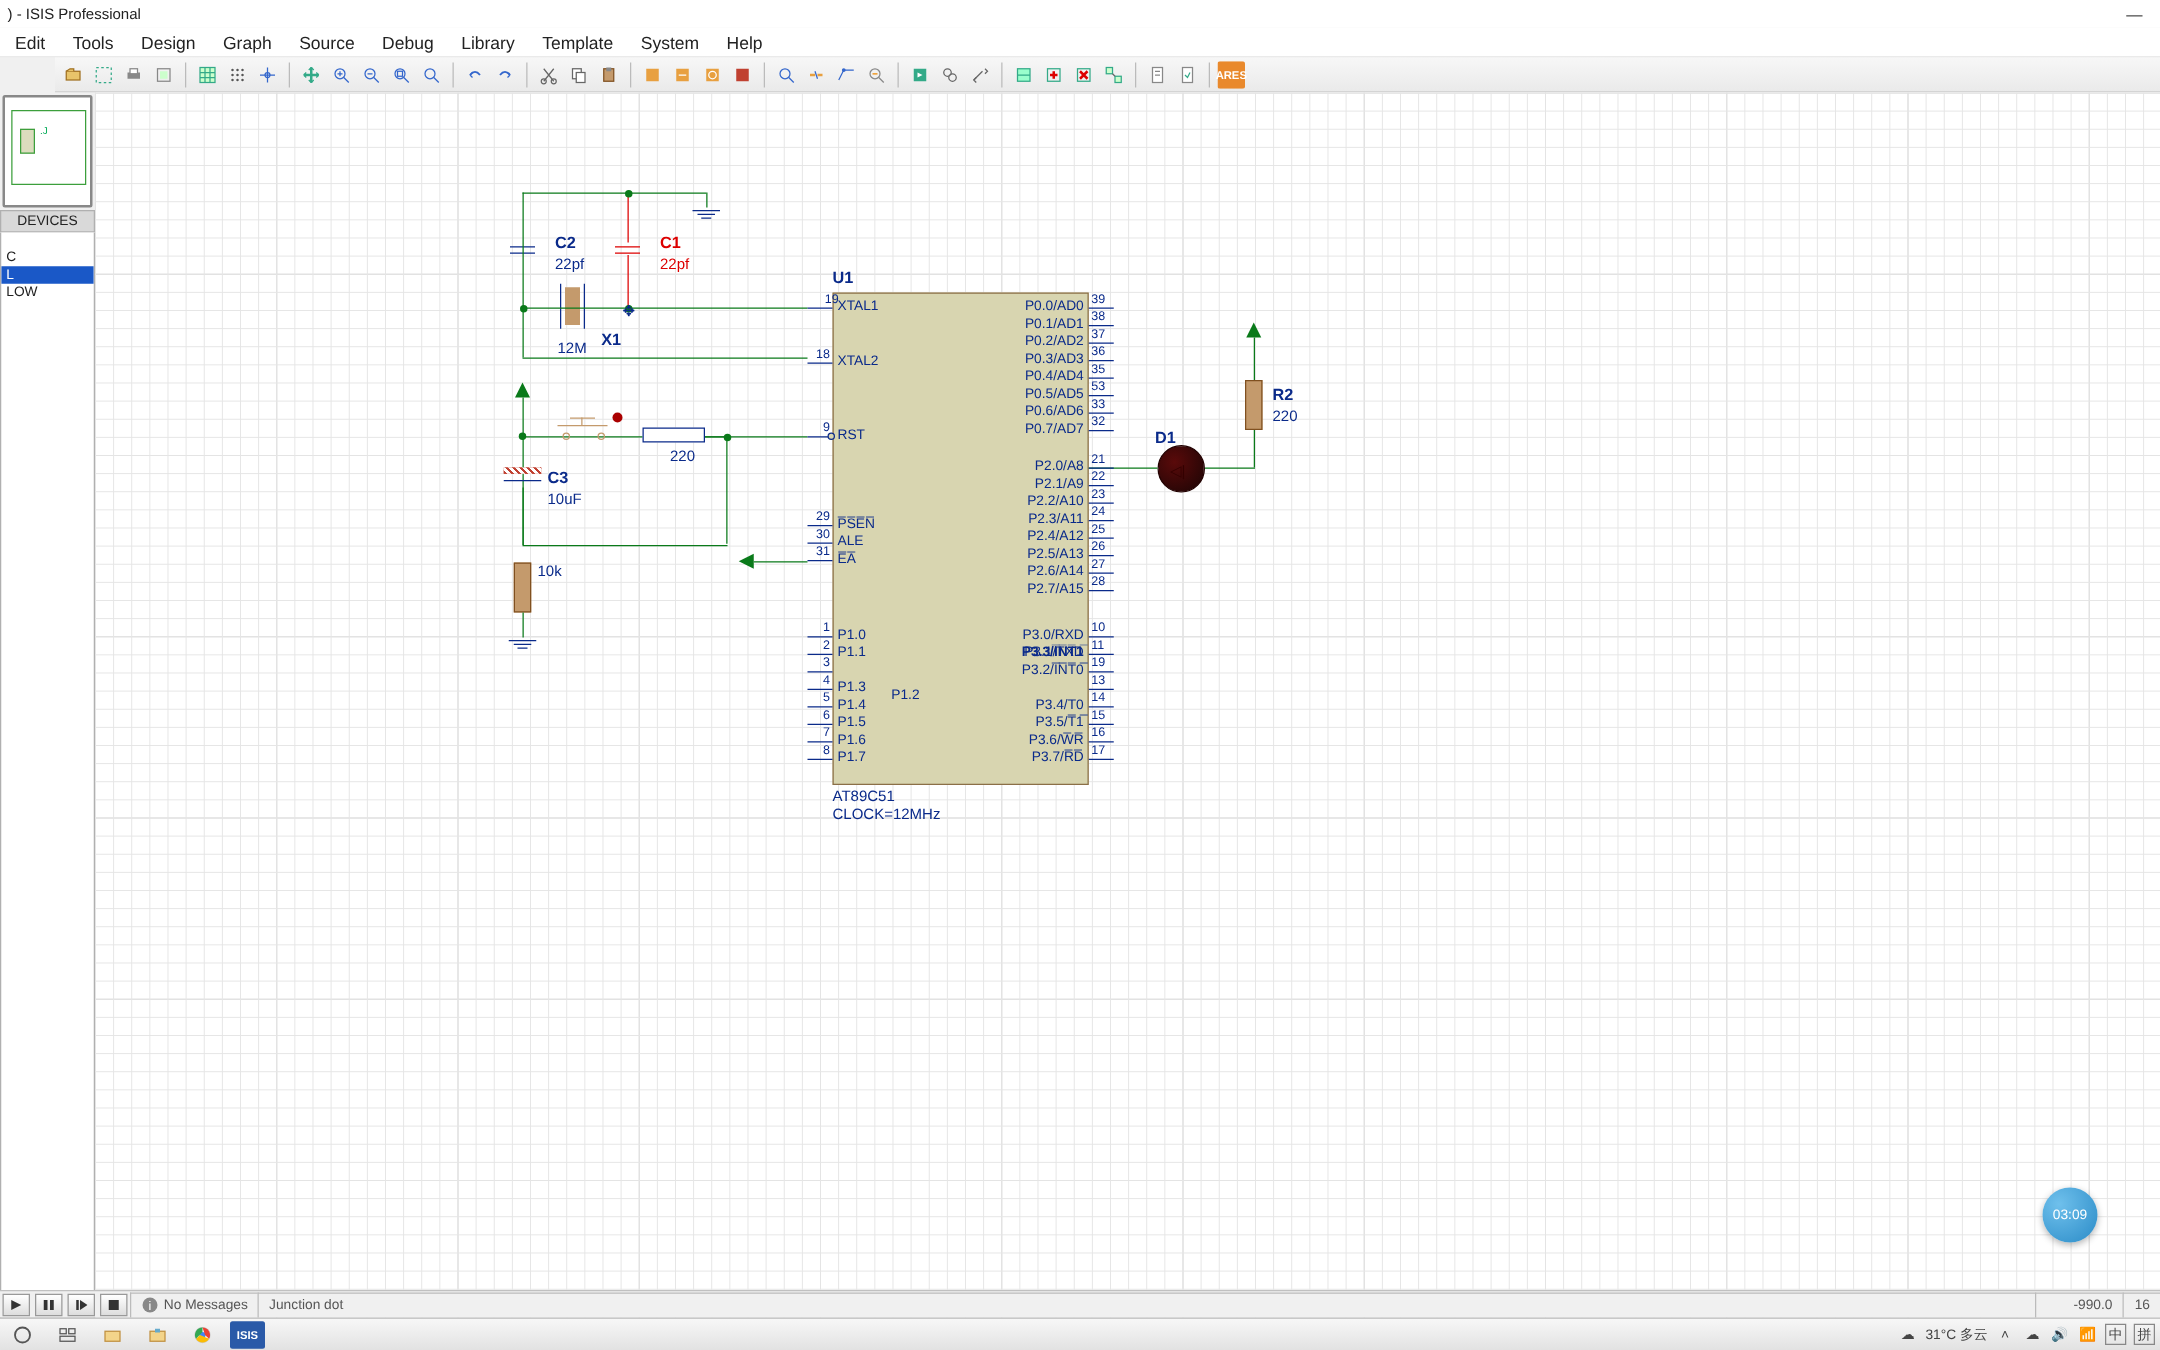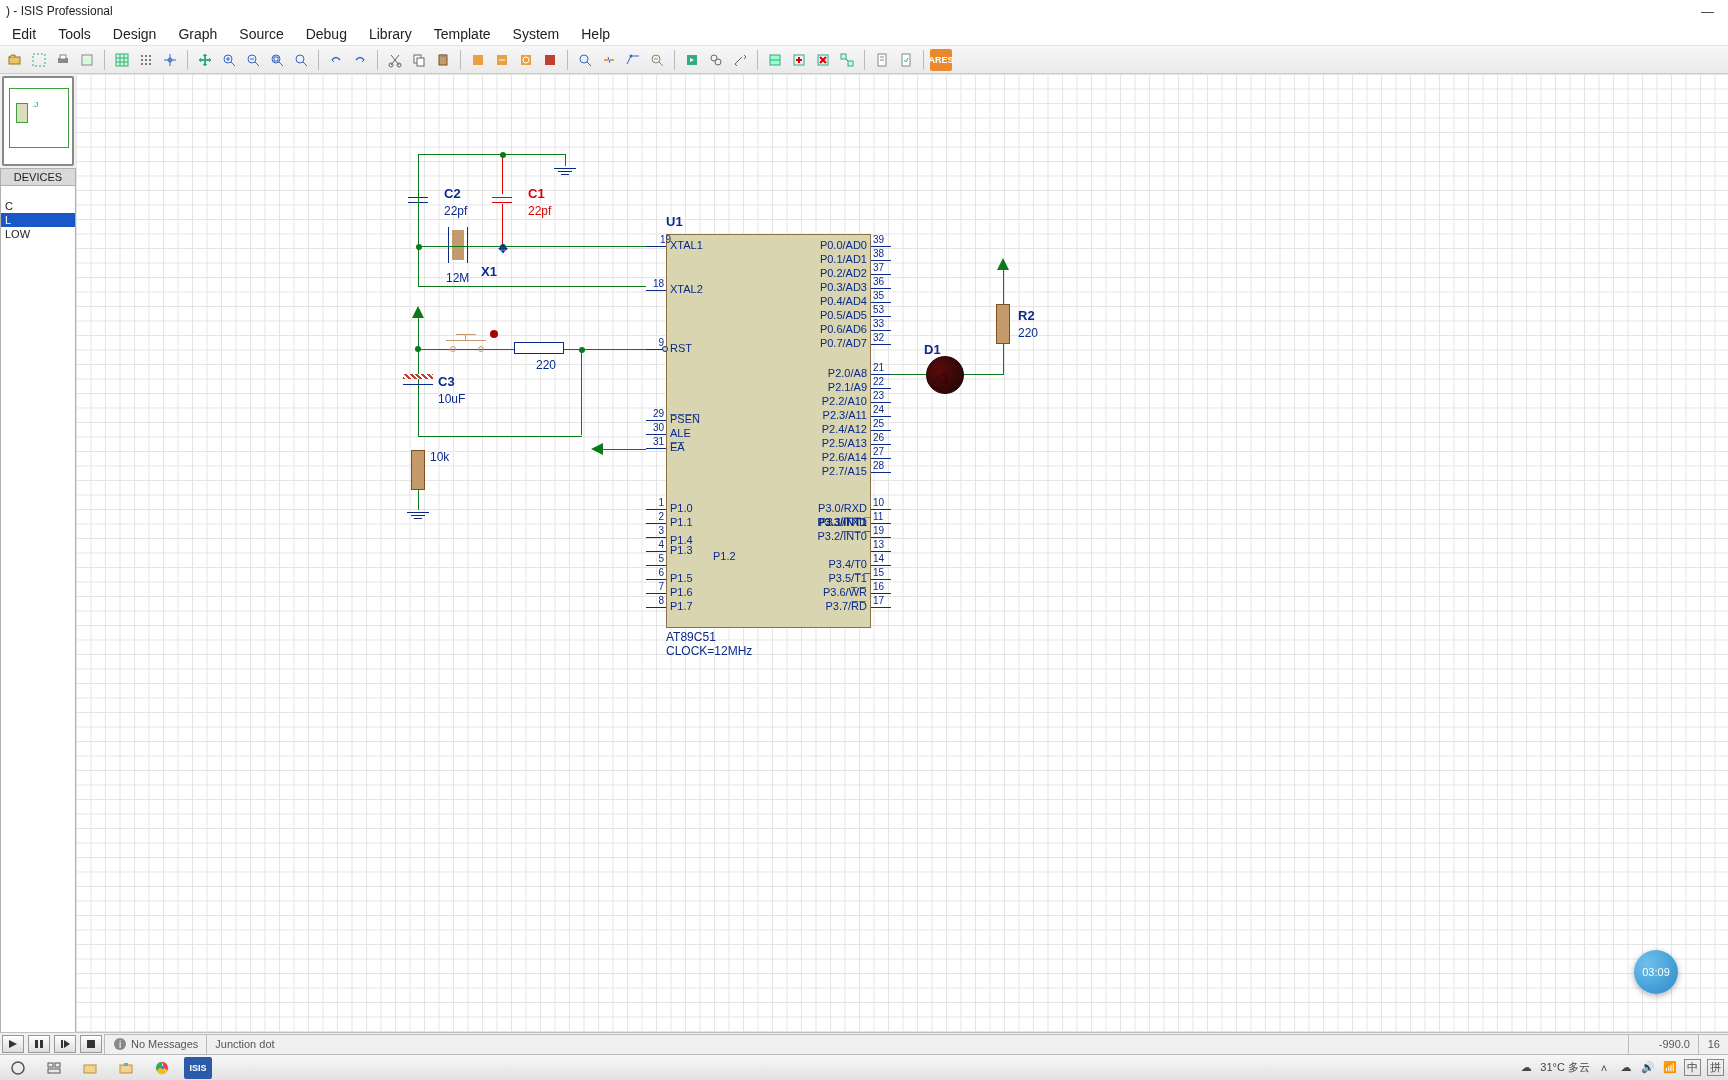--- a/index.html
+++ b/index.html
@@ -6,21 +6,21 @@
   body { width: 1728px; height: 1080px; background: #f0f0f0; overflow: hidden; font-size: 12px; }
 
   .titlebar { height: 22px; background: #fff; display: flex; align-items: center; padding: 0 6px; justify-content: space-between; }
   .titlebar .title { font-size: 12px; color: #222; }
   .win-controls { display: flex; gap: 18px; padding-right: 8px; }
   .win-controls span { font-size: 13px; color: #333; cursor: default; }
 
   .menubar { height: 24px; background: #fff; border-bottom: 1px solid #e3e3e3; display: flex; align-items: center; padding: 0 2px; gap: 2px; }
   .menubar .menu-item { padding: 2px 10px; font-size: 14px; color: #222; cursor: default; }
 
-  .toolbar { height: 28px; background: linear-gradient(#f7f7f7,#eaeaea); border-bottom: 1px solid #ccc; display: flex; align-items: center; padding: 0 4px; gap: 2px; }
+  .toolbar { height: 28px; background: linear-gradient(#f7f7f7,#eaeaea); border-bottom: 1px solid #ccc; display: flex; align-items: center; padding: 0 4px; gap: 2px; margin-left: 44px; }
   .tool-sep { width: 1px; height: 20px; background: #bbb; margin: 0 4px; }
   .tool-btn { width: 22px; height: 22px; border: 1px solid transparent; border-radius: 2px; display: flex; align-items: center; justify-content: center; cursor: pointer; }
   .tool-btn svg { width: 16px; height: 16px; }
   .tool-btn.orange { background: #e9892c; font-size:9px; color:#fff; font-weight:bold; padding:0 2px;}
 
   .workspace { position: absolute; top: 74px; left: 0; right: 0; bottom: 26px; display: flex; }
 
   .left-panel { width: 76px; display:flex; flex-direction:column; background:#f0f0f0;}
   .overview { height: 90px; border: 2px solid #888; margin:2px; background:#fff; border-radius:2px; position:relative;}
   .overview-inner { position:absolute; top:10px; left:5px; width:60px; height:60px; border:1px solid #3c9f3c;}
@@ -487,21 +487,21 @@
         <div class="pin-num" style="left: 572px; top: 437px; text-align: right; width: 16px;">2</div>
         <div class="pin-label" style="left: 594px; top: 442px;">P1.1</div>
         <div class="pin-line" style="left: 570px; top: 463px; width: 20px;"></div>
         <div class="pin-num" style="left: 572px; top: 451px; text-align: right; width: 16px;">3</div>
         <div class="pin-label" style="left: 594px; top: 476px; margin-left: 43px;">P1.2</div>
         <div class="pin-line" style="left: 570px; top: 477px; width: 20px;"></div>
         <div class="pin-num" style="left: 572px; top: 465px; text-align: right; width: 16px;">4</div>
         <div class="pin-label" style="left: 594px; top: 470px;">P1.3</div>
         <div class="pin-line" style="left: 570px; top: 491px; width: 20px;"></div>
         <div class="pin-num" style="left: 572px; top: 479px; text-align: right; width: 16px;">5</div>
-        <div class="pin-label" style="left: 594px; top: 460px; text-align: right;">P1.4</div>
+        <div class="pin-label" style="left: 594px; top: 484px; text-align: right;">P1.4</div>
         <div class="pin-line" style="left: 570px; top: 505px; width: 20px;"></div>
         <div class="pin-num" style="left: 572px; top: 493px; text-align: right; width: 16px;">6</div>
         <div class="pin-label" style="left: 594px; top: 498px;">P1.5</div>
         <div class="pin-line" style="left: 570px; top: 519px; width: 20px;"></div>
         <div class="pin-num" style="left: 572px; top: 507px; text-align: right; width: 16px;">7</div>
         <div class="pin-label" style="left: 594px; top: 512px;">P1.6</div>
         <div class="pin-line" style="left: 570px; top: 533px; width: 20px;"></div>
         <div class="pin-num" style="left: 572px; top: 521px; text-align: right; width: 16px;">8</div>
         <div class="pin-label" style="left: 594px; top: 526px;">P1.7</div>
         <div class="pin-line" style="left: 795px; top: 172px; width: 20px;"></div>

